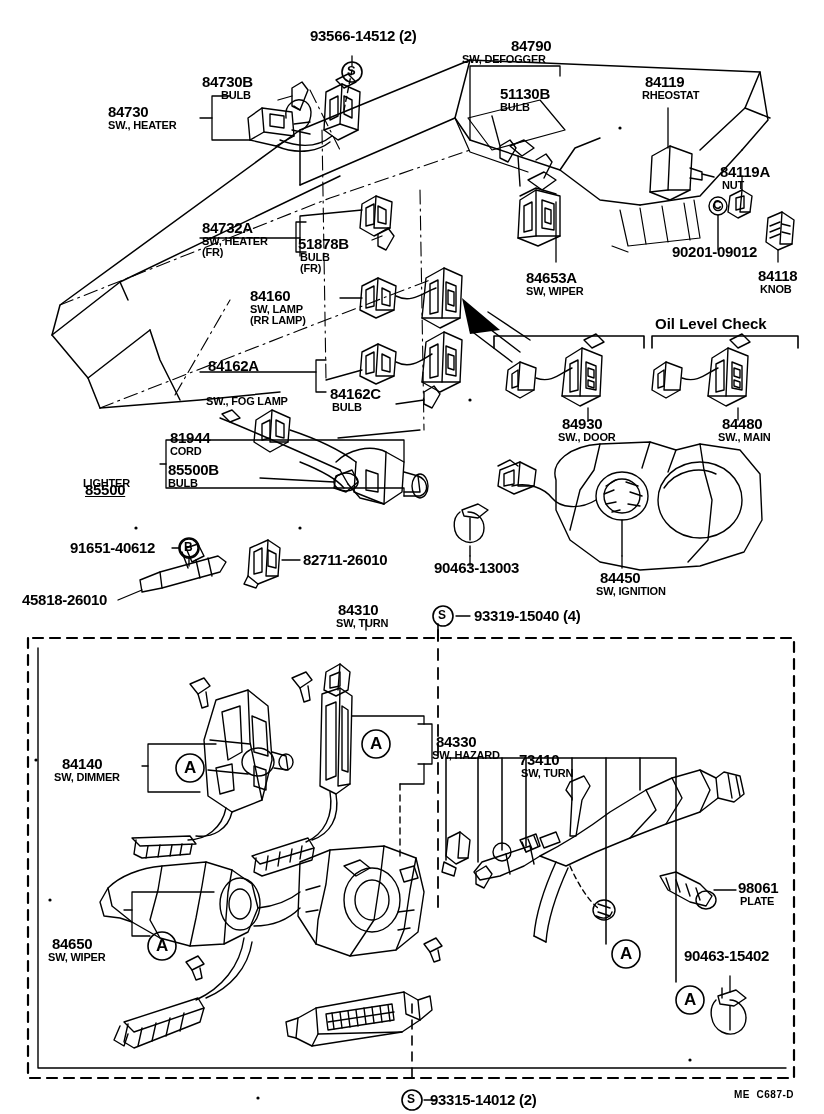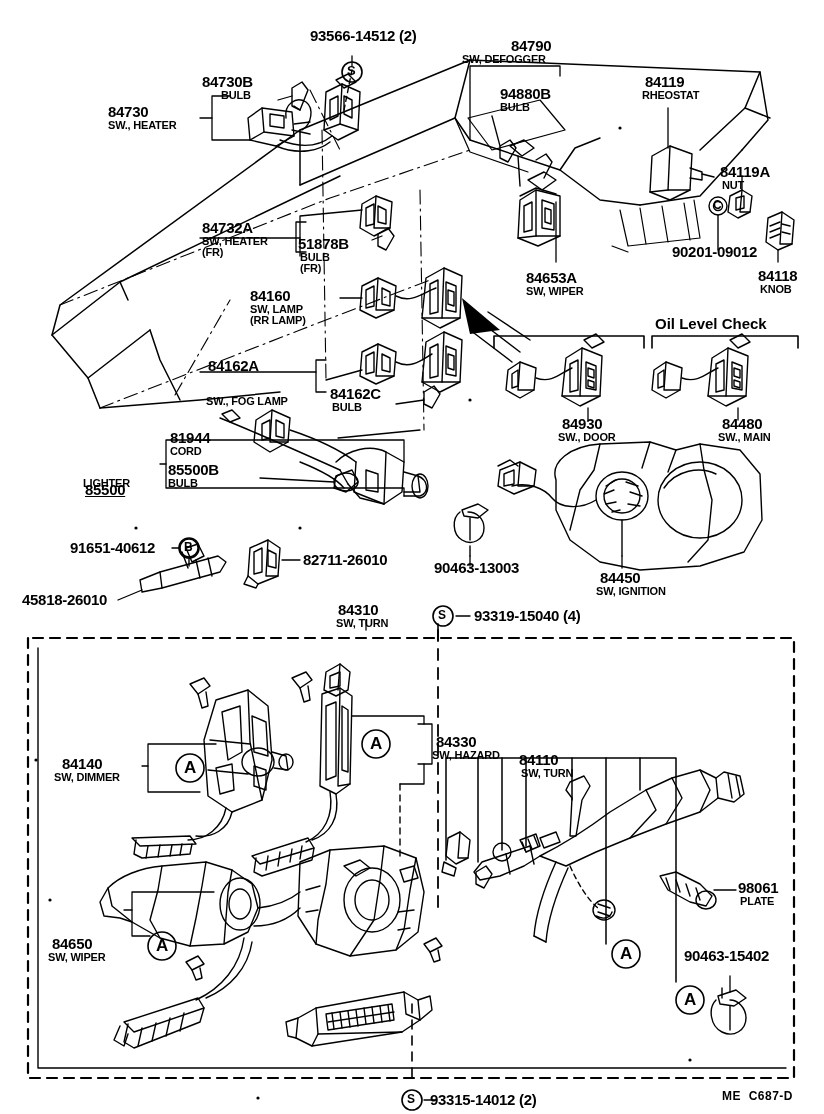--- a/index.html
+++ b/index.html
@@ -4,21 +4,21 @@
 <style>
   html,body{margin:0;padding:0;background:#fff;}
   body{width:824px;height:1114px;position:relative;overflow:hidden;
        font-family:"Liberation Sans",sans-serif;color:#000;}
   #sheet{position:absolute;inset:0;width:824px;height:1114px;}
   svg{position:absolute;left:0;top:0;}
   .lbl{position:absolute;white-space:pre;line-height:1.0;}
   .pn{font-size:15px;font-weight:bold;letter-spacing:-0.3px;}
   .dsc{font-size:11px;font-weight:bold;letter-spacing:-0.2px;}
   .grp{font-size:15px;font-weight:bold;letter-spacing:0px;}
-  .foot{font-size:12px;font-weight:bold;letter-spacing:0.5px;}
+  .foot{font-size:10px;font-weight:bold;letter-spacing:0.5px;margin-left:12px;}
 </style>
 </head>
 <body>
 
 <div id="sheet">
 
 <svg width="824" height="1114" viewBox="0 0 824 1114" fill="none" stroke="#000" stroke-width="1.4" stroke-linecap="round" stroke-linejoin="round">
 
   <g stroke-width="1.5">
     <path d="M470,60 L760,72 L768,120 L742,150"></path>
@@ -554,21 +554,21 @@
 
 <div class="lbl pn" style="left:202px;top:74px;">84730B</div>
 <div class="lbl dsc" style="left:221px;top:90px;">BULB</div>
 
 <div class="lbl pn" style="left:108px;top:104px;">84730</div>
 <div class="lbl dsc" style="left:108px;top:120px;">SW., HEATER</div>
 
 <div class="lbl pn" style="left:464px;top:38px;margin-left:47px;">84790</div>
 <div class="lbl dsc" style="left:462px;top:54px;">SW, DEFOGGER</div>
 
-<div class="lbl pn" style="left:500px;top:86px;">94880B</div>
+<div class="lbl pn" style="left:500px;top:86px;">51130B</div>
 <div class="lbl dsc" style="left:500px;top:102px;">BULB</div>
 
 <div class="lbl pn" style="left:645px;top:74px;">84119</div>
 <div class="lbl dsc" style="left:642px;top:90px;">RHEOSTAT</div>
 
 <div class="lbl pn" style="left:720px;top:164px;">84119A</div>
 <div class="lbl dsc" style="left:722px;top:180px;">NUT</div>
 
 <div class="lbl pn" style="left:672px;top:244px;">90201-09012</div>
 <span class="lbl" style="left:713px;top:199px;font-size:12px;font-weight:bold;">C</span>
@@ -633,21 +633,21 @@
 <span class="lbl" style="left:438px;top:609px;font-size:12px;font-weight:bold;">S</span>
 
 <div class="lbl pn" style="left:62px;top:756px;text-align:center;">84140</div>
 <div class="lbl dsc" style="left:54px;top:772px;">SW, DIMMER</div>
 <span class="lbl" style="left:184px;top:759px;font-size:17px;font-weight:bold;">A</span>
 
 <div class="lbl pn" style="left:436px;top:734px;">84330</div>
 <div class="lbl dsc" style="left:432px;top:750px;">SW, HAZARD</div>
 <span class="lbl" style="left:370px;top:735px;font-size:17px;font-weight:bold;">A</span>
 
-<div class="lbl pn" style="left:519px;top:752px;">84110</div>
+<div class="lbl pn" style="left:519px;top:752px;">73410</div>
 <div class="lbl dsc" style="left:521px;top:768px;">SW, TURN</div>
 <span class="lbl" style="left:620px;top:945px;font-size:17px;font-weight:bold;">A</span>
 
 <div class="lbl pn" style="left:738px;top:880px;">98061</div>
 <div class="lbl dsc" style="left:740px;top:896px;">PLATE</div>
 
 <div class="lbl pn" style="left:52px;top:936px;">84650</div>
 <div class="lbl dsc" style="left:48px;top:952px;">SW, WIPER</div>
 <span class="lbl" style="left:156px;top:937px;font-size:17px;font-weight:bold;">A</span>
 

